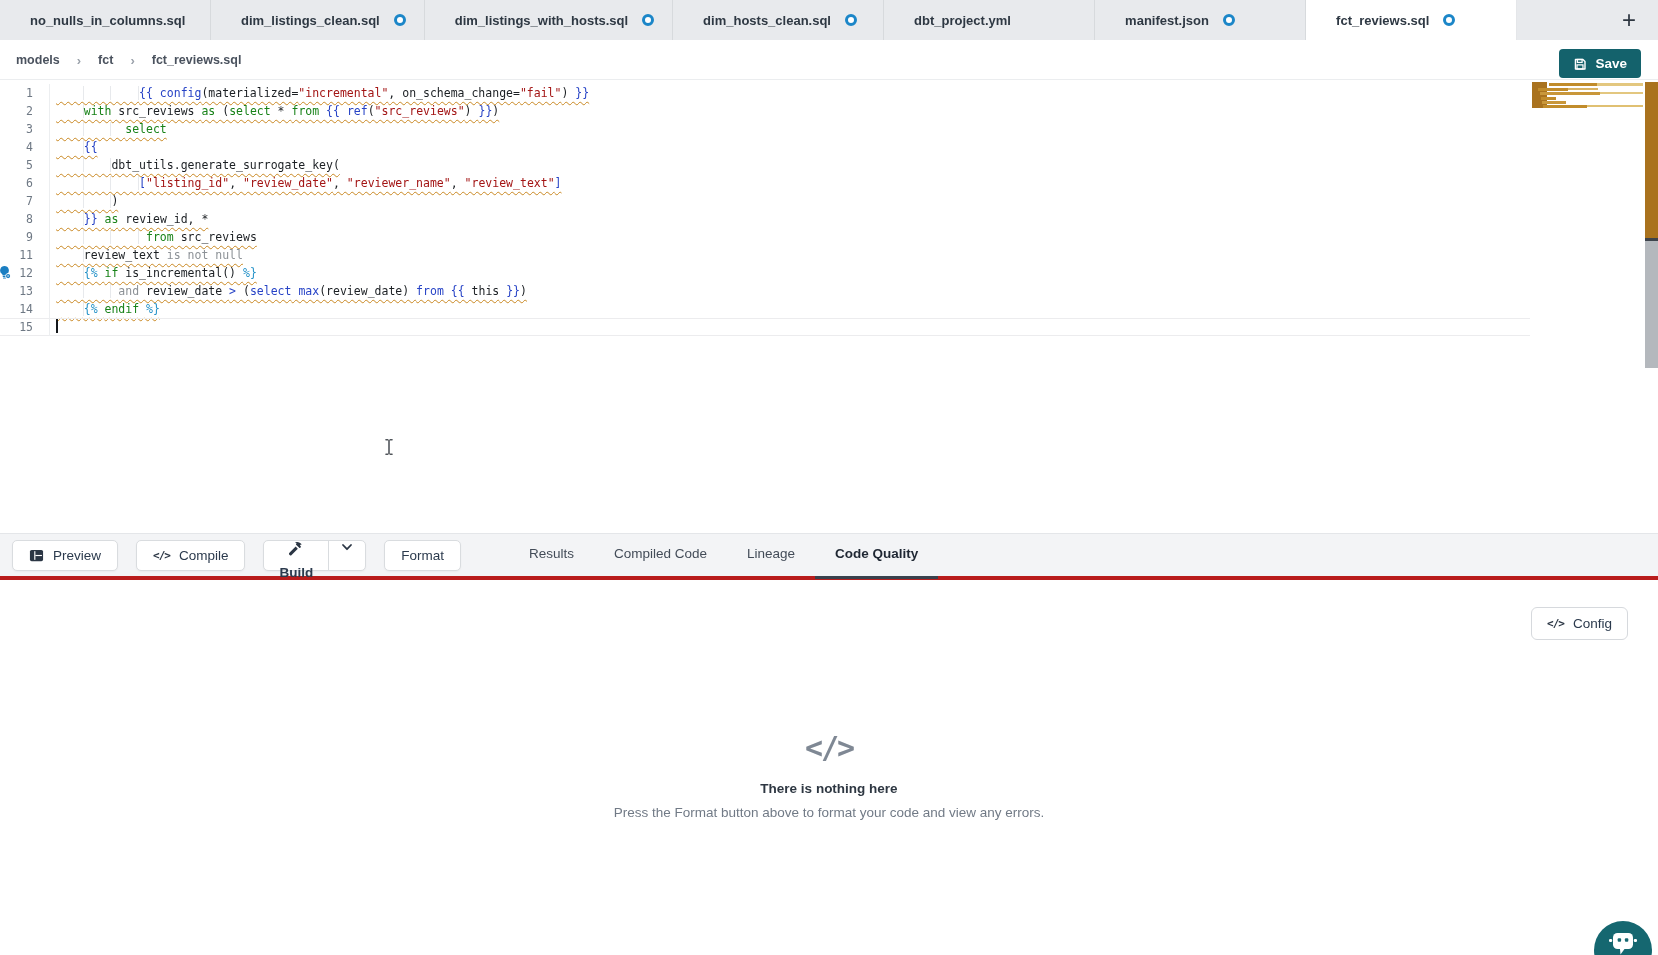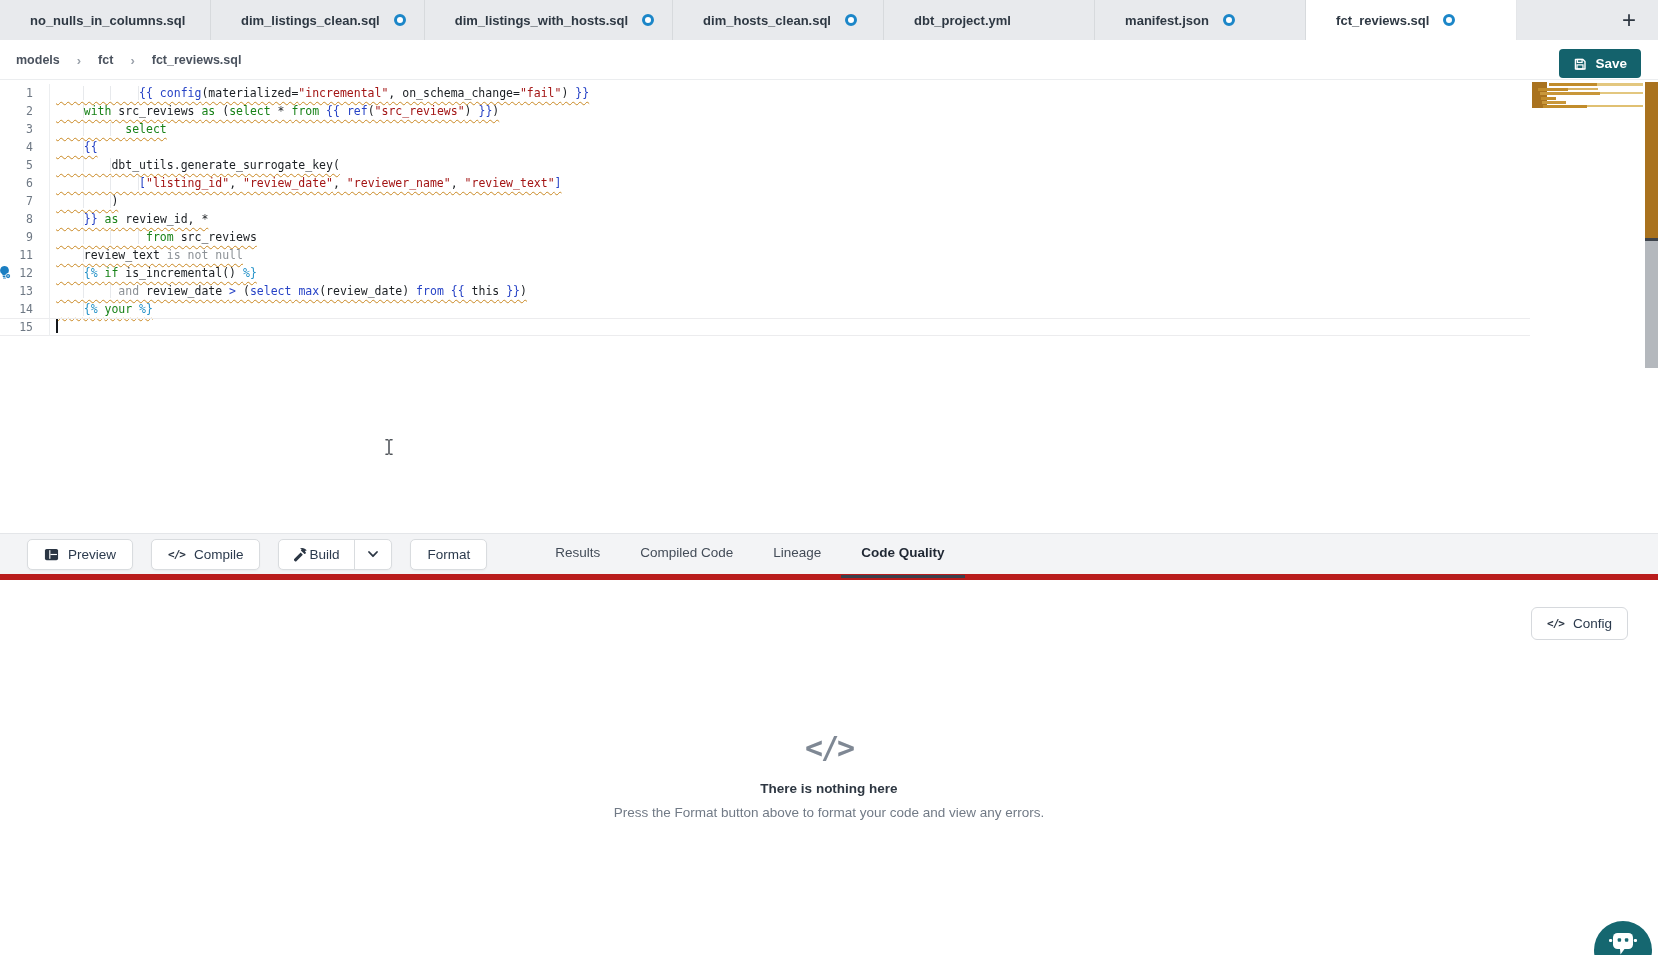--- a/index.html
+++ b/index.html
@@ -62,31 +62,31 @@
   #minimap { position:absolute; right:13px; top:1px; width:113px; height:32px; cursor:pointer; }
   .mm-bar { position:absolute; }
   #ruler { position:absolute; right:0; top:0; width:13px; height:453px; }
   #ruler-warn { position:absolute; left:0; top:2px; width:13px; height:158px; background:#a9721e; }
   #ruler-cursor { position:absolute; left:0; top:158px; width:13px; height:3px; background:#3d434b; }
   #ruler-thumb { position:absolute; left:0; top:161px; width:13px; height:127px; background:#b4b8bd; }
   #mouse-ibeam { position:absolute; left:383px; top:358px; opacity:.88; }
 
   
   #toolbar { position:absolute; left:0; top:533px; width:1658px; height:47px;
-    background:#f3f4f6; border-top:1px solid #e4e6e9; border-bottom:6px solid #b91c1c;
-    display:flex; align-items:center; padding-left:27px; }
+    background:#f3f4f6; border-top:1px solid #e4e6e9; border-bottom:4px solid #b91c1c;
+    display:flex; align-items:center; padding-left:12px; }
   .tbtn { height:31px; background:#fff; border:1px solid #d9dcdf; border-radius:5px;
     display:flex; align-items:center; gap:9px; padding:0 16px; font-size:13.5px;
     font-weight:500; color:#2b3a4d; cursor:pointer; box-shadow:0 1px 2px rgba(0,0,0,.04);
     font-family:"Liberation Sans", sans-serif; }
   .tbtn + .tbtn, .tbtn + .tbtn-group, .tbtn-group + .tbtn { margin-left:18px; }
   .tbtn-group { height:31px; background:#fff; border:1px solid #d9dcdf; border-radius:5px;
     display:flex; align-items:stretch; box-shadow:0 1px 2px rgba(0,0,0,.04); }
-  .tbtn-seg { display:flex; align-items:center; padding:0 15px; cursor:pointer;
-    font-size:13.5px; font-weight:400; color:#2b3a4d; }
+  .tbtn-seg { display:flex; align-items:center; gap:9px; padding:0 15px; cursor:pointer;
+    font-size:13.5px; font-weight:700; color:#2b3a4d;flex-direction:column; }
   .tbtn-seg.chev { border-left:1px solid #d9dcdf; padding:0 12px; }
   .glyph-code { font-family:"DejaVu Sans Mono", monospace; font-weight:700; font-size:11px;
     color:#2b3644; letter-spacing:-1px; }
   #panel-tabs { display:flex; align-items:stretch; height:47px; margin-left:48px; }
   .ptab { display:flex; align-items:center; padding:0 20px; font-size:13.5px;
     color:#434c58; cursor:pointer; border-bottom:3px solid transparent; }
   .ptab.active { color:#1f2733; font-weight:600; border-bottom:3px solid #39414d; }
 
   
   #results { position:absolute; left:0; top:580px; width:1658px; height:375px; background:#fff; }
@@ -212,21 +212,21 @@
                 <circle cx="11.8" cy="11.8" r="2.2" fill="#1a7ec2"></circle>
                 <circle cx="11.8" cy="11.8" r="0.8" fill="#fff"></circle>
               </svg></span><span class="line-text sq"><span class="ind">    </span><span class="tk-d">{% </span><span class="tk-k">if</span><span class="tk-p"> is_incremental() </span><span class="tk-d">%}</span></span></span>
         </div>
         <div class="code-row">
           <span class="gutter">13</span>
           <span class="line-content"><span class="line-text sq"><span class="ind">         </span><span class="tk-o">and</span><span class="tk-p"> review_date </span><span class="tk-j">&gt;</span><span class="tk-p"> (</span><span class="tk-j">select</span><span class="tk-p"> </span><span class="tk-j">max</span><span class="tk-p">(review_date) </span><span class="tk-j">from</span><span class="tk-p"> </span><span class="tk-j">{{ </span><span class="tk-p">this</span><span class="tk-j"> }}</span><span class="tk-p">)</span></span></span>
         </div>
         <div class="code-row">
           <span class="gutter">14</span>
-          <span class="line-content"><span class="line-text sq"><span class="ind">    </span><span class="tk-d">{% </span><span class="tk-k">your</span><span class="tk-d"> %}</span></span></span>
+          <span class="line-content"><span class="line-text sq"><span class="ind">    </span><span class="tk-d">{% </span><span class="tk-k">endif</span><span class="tk-d"> %}</span></span></span>
         </div>
         <div class="code-row active-line">
           <span class="gutter">15</span>
           <span class="line-content"><span class="caret"></span><span class="line-text"></span></span>
         </div>
       </div>
 
     <div id="minimap">
         <div class="mm-bar" style="left: 0px; top: 1px; width: 15px; height: 26px; background: rgb(169, 114, 30);"></div>
         <div class="mm-bar" style="left: 17px; top: 2px; width: 48px; height: 3px; background: rgb(193, 140, 43);"></div>

